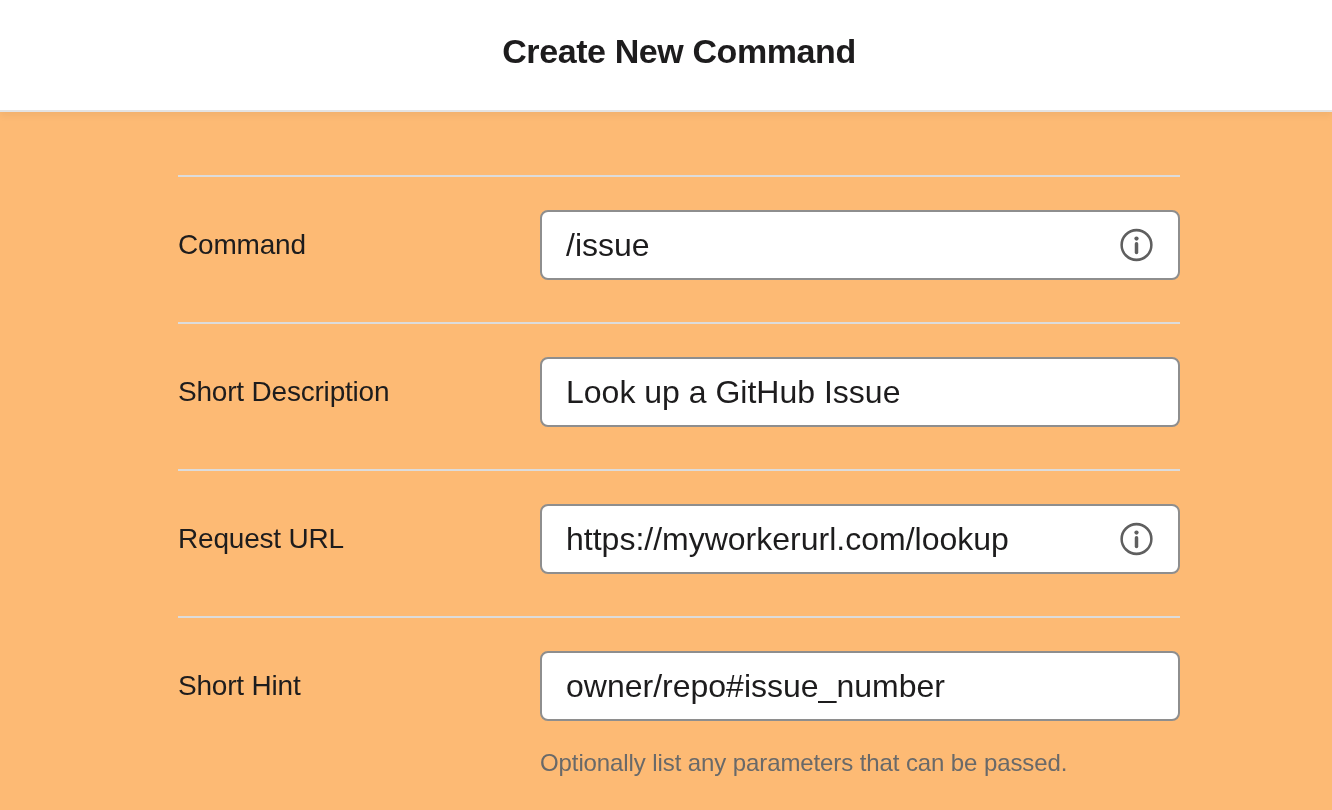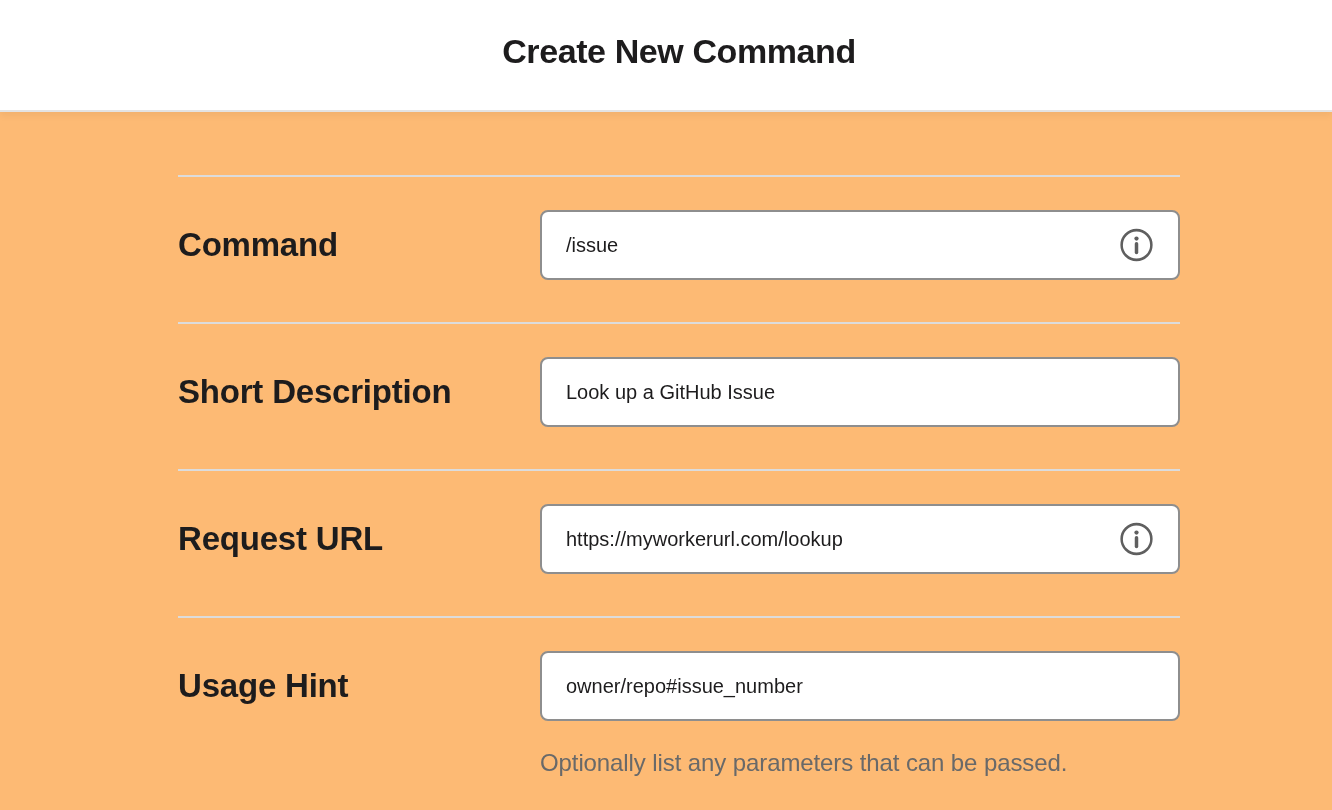--- a/index.html
+++ b/index.html
@@ -44,39 +44,39 @@
   .form-row {
     border-top: 2px solid #dcdcdc;
     padding: 33px 0 42px 0;
   }
   .row-main {
     display: flex;
     align-items: center;
   }
   .field-label {
     width: 362px;
-    font-size: 33px;
-    font-weight: 700;
+    font-size: 28px;
+    font-weight: 400;
     color: #1d1c1d;
     letter-spacing: -0.2px;
   }
   .input-wrap {
     position: relative;
     width: 640px;
   }
   .text-input {
     box-sizing: border-box;
     width: 640px;
     height: 70px;
     border: 2px solid #8e8e8e;
     border-radius: 8px;
     background: #ffffff;
     padding: 0 64px 0 24px;
     font-family: "Liberation Sans", sans-serif;
-    font-size: 20px;
+    font-size: 32px;
     color: #1d1c1d;
     outline: none;
   }
   .info-icon {
     position: absolute;
     right: 26px;
     top: 50%;
     transform: translateY(-50%);
     width: 35px;
     height: 35px;
@@ -134,21 +134,21 @@
             <circle cx="18" cy="18" r="15.3" fill="none" stroke="#5f5f5f" stroke-width="2.6"></circle>
             <circle cx="18" cy="11.4" r="2.2" fill="#5f5f5f"></circle>
             <line x1="18" y1="16.8" x2="18" y2="25.6" stroke="#5f5f5f" stroke-width="3.6" stroke-linecap="round"></line>
           </svg>
         </div>
       </div>
     </div>
 
     <div class="form-row">
       <div class="row-main">
-        <div class="field-label">Usage Hint</div>
+        <div class="field-label">Short Hint</div>
         <div class="input-wrap">
           <input type="text" class="text-input" value="owner/repo#issue_number" style="">
           
         </div>
       </div>
       <div class="helper-text">Optionally list any parameters that can be passed.</div>
     </div>
 
   </div>
 </div>

